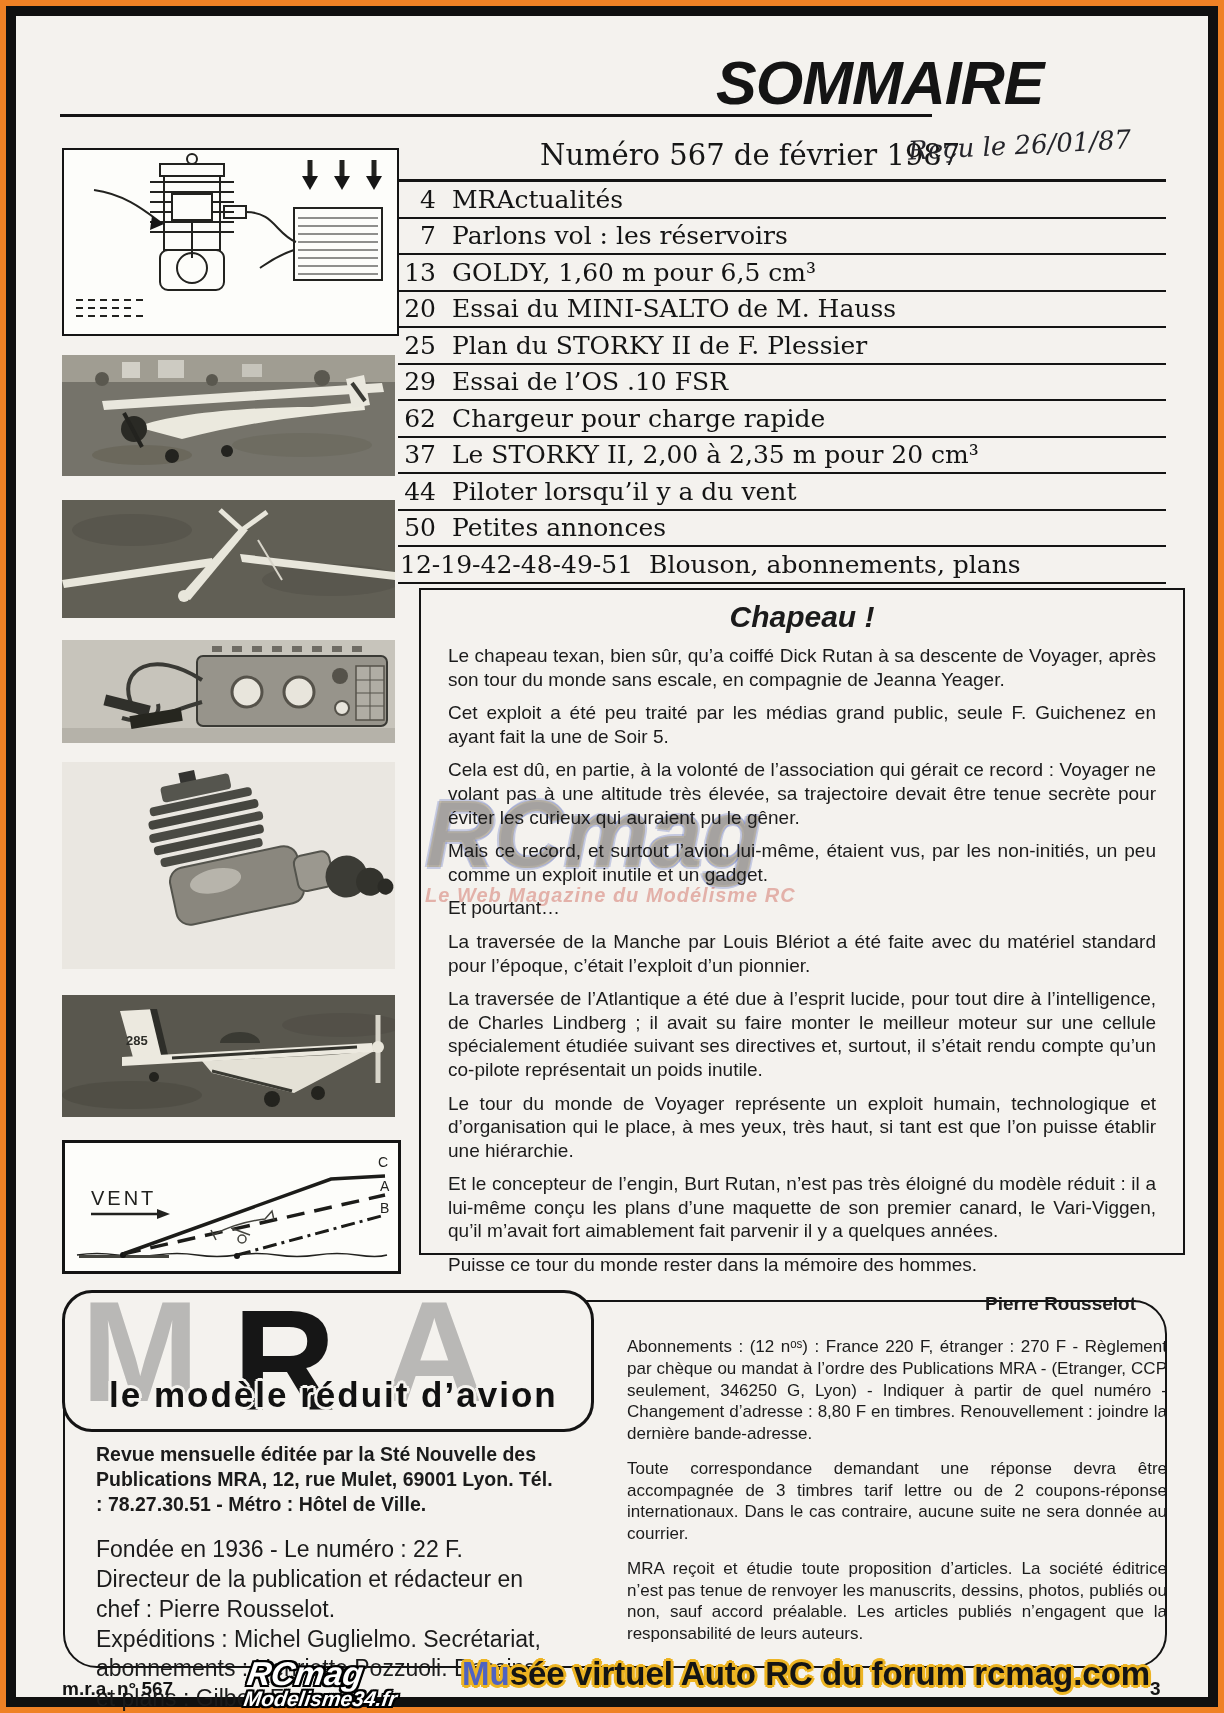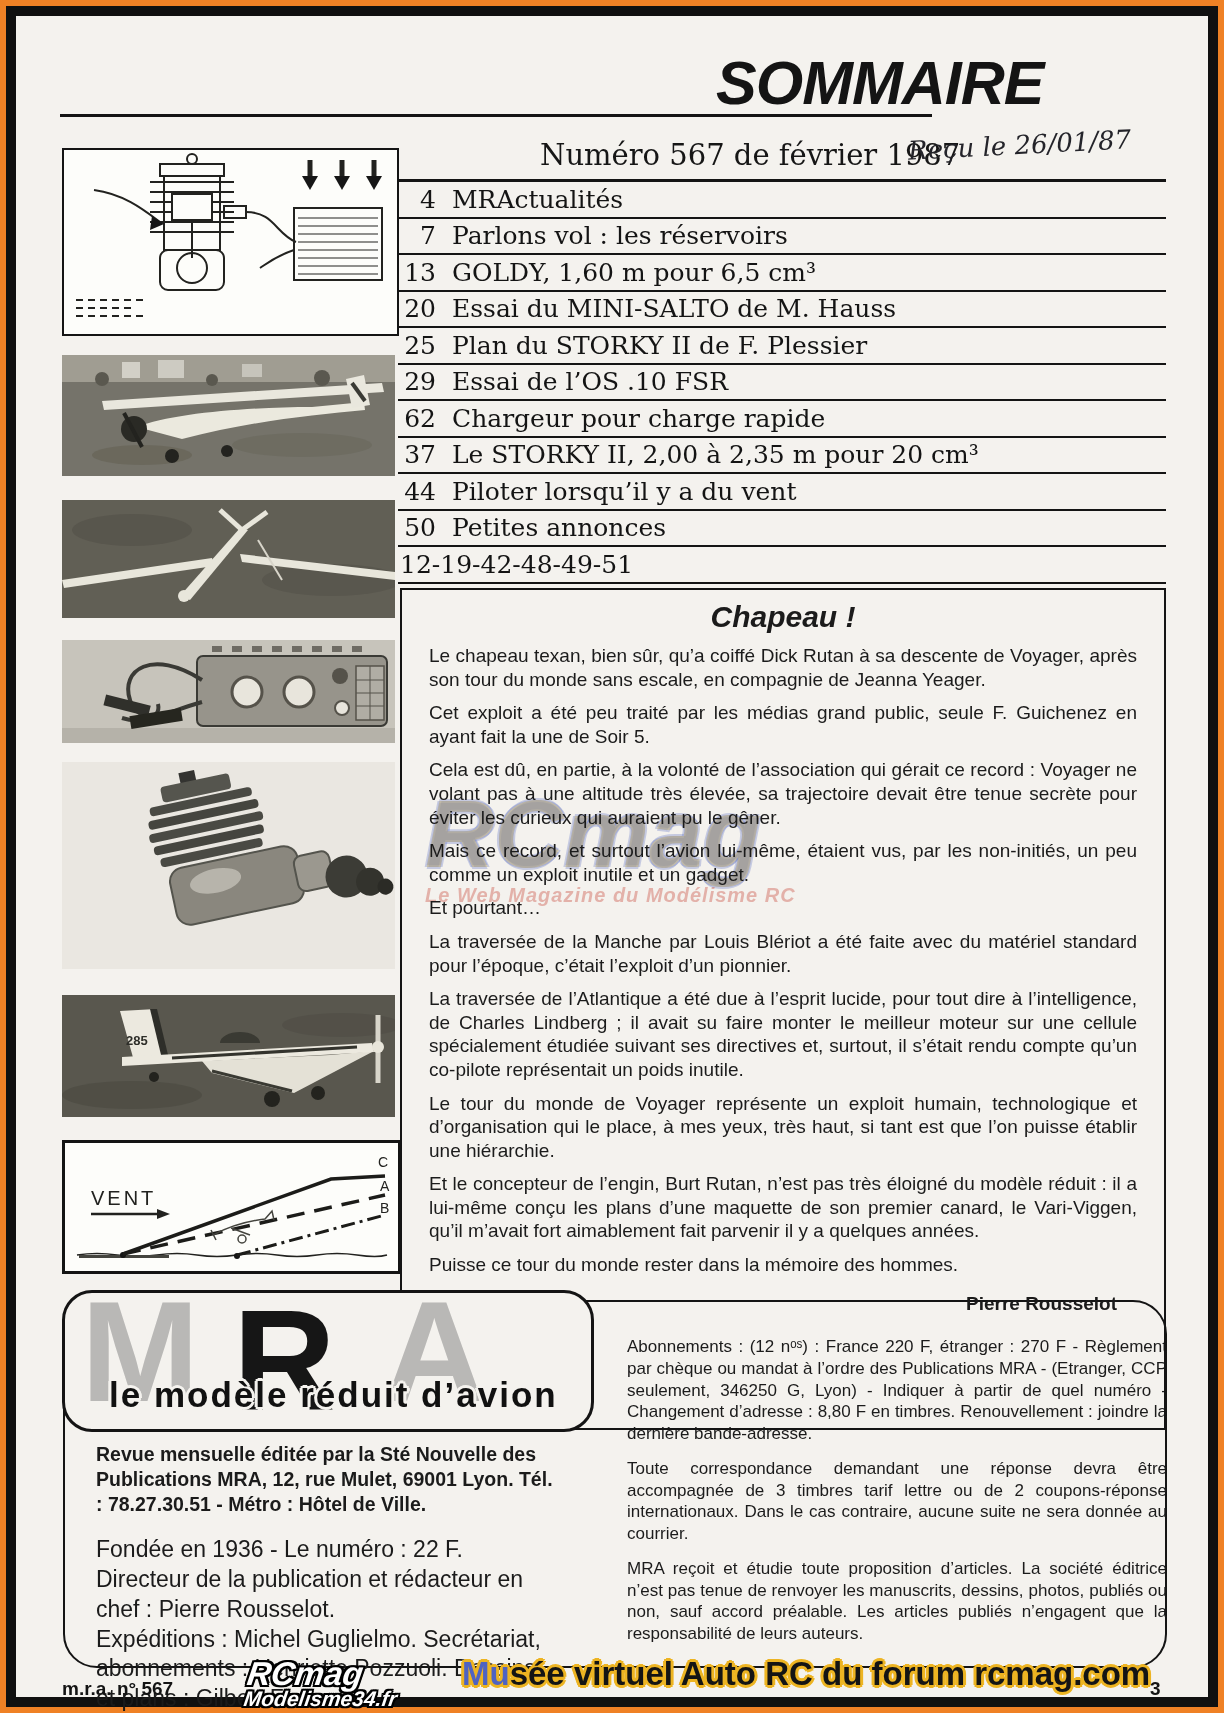--- a/index.html
+++ b/index.html
@@ -22,21 +22,21 @@
            font-family:"DejaVu Serif",serif;font-size:25px;color:#141414;white-space:nowrap;}
   .toc-num{min-width:36px;text-align:right;margin-left:2px;}
   .toc-title{margin-left:16px;}
 
   
   .fig{left:62px;width:333px;overflow:hidden;}
   .fig svg{display:block;}
   .boxed{border:2.5px solid #141414;background:#fdfdfa;}
 
   
-  .chapeau{left:400px;top:588px;width:766px;height:842px;border:2.5px solid #141414;
+  .chapeau{left:419px;top:588px;width:766px;height:667px;border:2.5px solid #141414;
            box-sizing:border-box;padding:8px 17px 4px 17px;background:transparent;z-index:1;}
   .chapeau h2{margin:2px 0 6px 0;text-align:center;font-size:30px;font-style:italic;font-weight:600;color:#1b1b1b;}
   .chapeau p{margin:10px;font-size:19px;line-height:23.6px;text-align:justify;color:#1b1b1b;}
   .signature{text-align:right;font-weight:bold;font-size:19px;padding-right:30px;margin-top:16px;}
 
   
   .wm{left:425px;top:786px;width:460px;z-index:0;pointer-events:none;}
   .wm-title{font-size:96px;line-height:1;font-weight:900;font-style:italic;
             color:rgba(246,208,80,0.34);
             text-shadow:-2px 0 rgba(80,100,190,0.28),2px 0 rgba(80,100,190,0.28),
@@ -124,20 +124,21 @@
     <div class="toc-row">
       <span class="toc-num">44</span>
       <span class="toc-title">Piloter lorsqu’il y a du vent</span>
       </div>
     <div class="toc-row">
       <span class="toc-num">50</span>
       <span class="toc-title">Petites annonces</span>
       </div>
     <div class="toc-row">
       <span class="toc-num">12-19-42-48-49-51</span>
+      <span class="toc-title">Blouson, abonnements, plans</span>
       </div>
   </div>
 
   <div class="abs fig boxed" style="top:148px;height:184px;">
     <svg width="328" height="179" viewBox="0 0 328 179">
       <g stroke="#22221f" fill="none" stroke-width="2">
         <rect x="96" y="14" width="64" height="12"></rect>
         <circle cx="128" cy="9" r="5"></circle>
         <line x1="86" y1="32" x2="170" y2="32"></line>
           <line x1="86" y1="42" x2="170" y2="42"></line>

